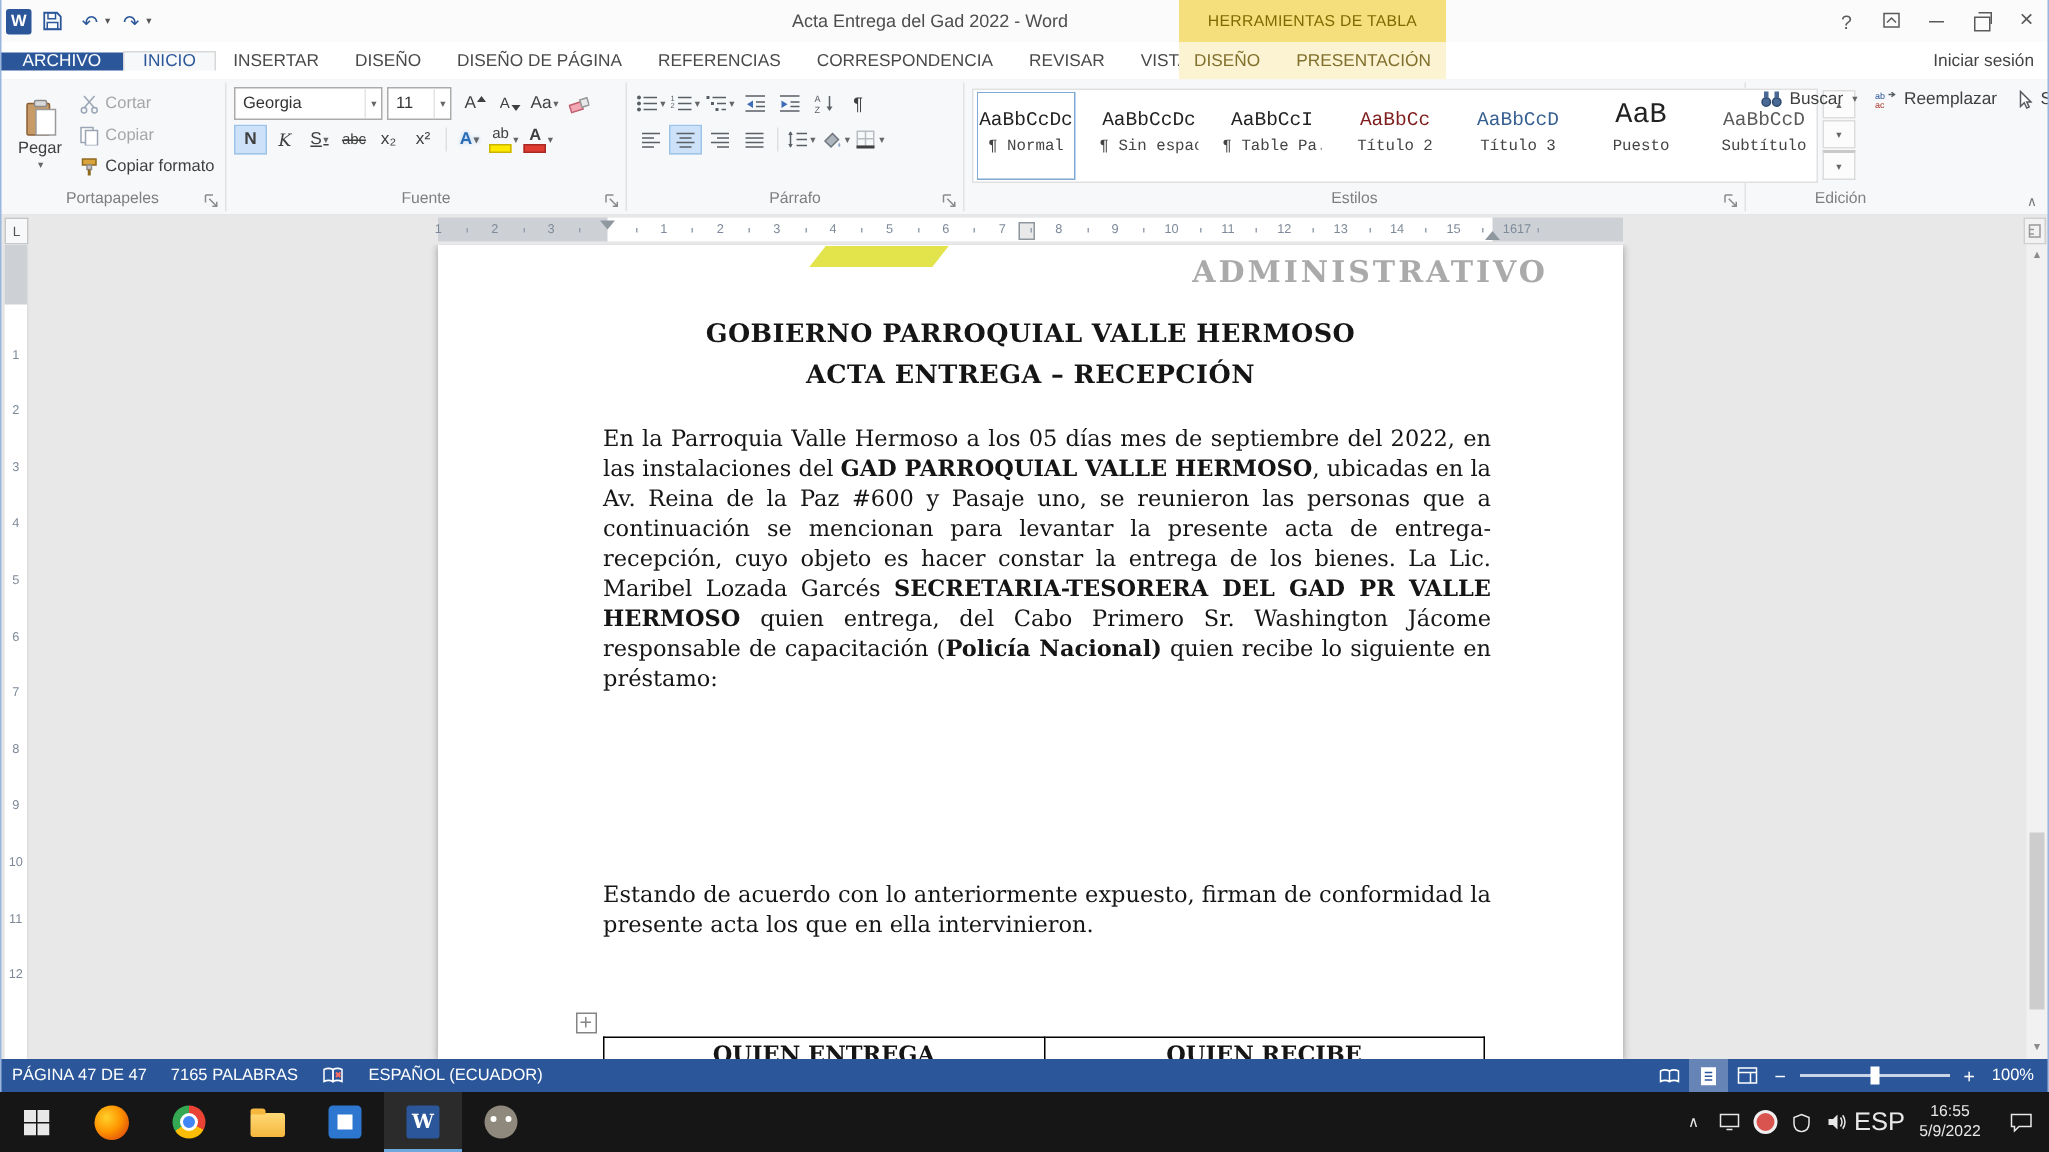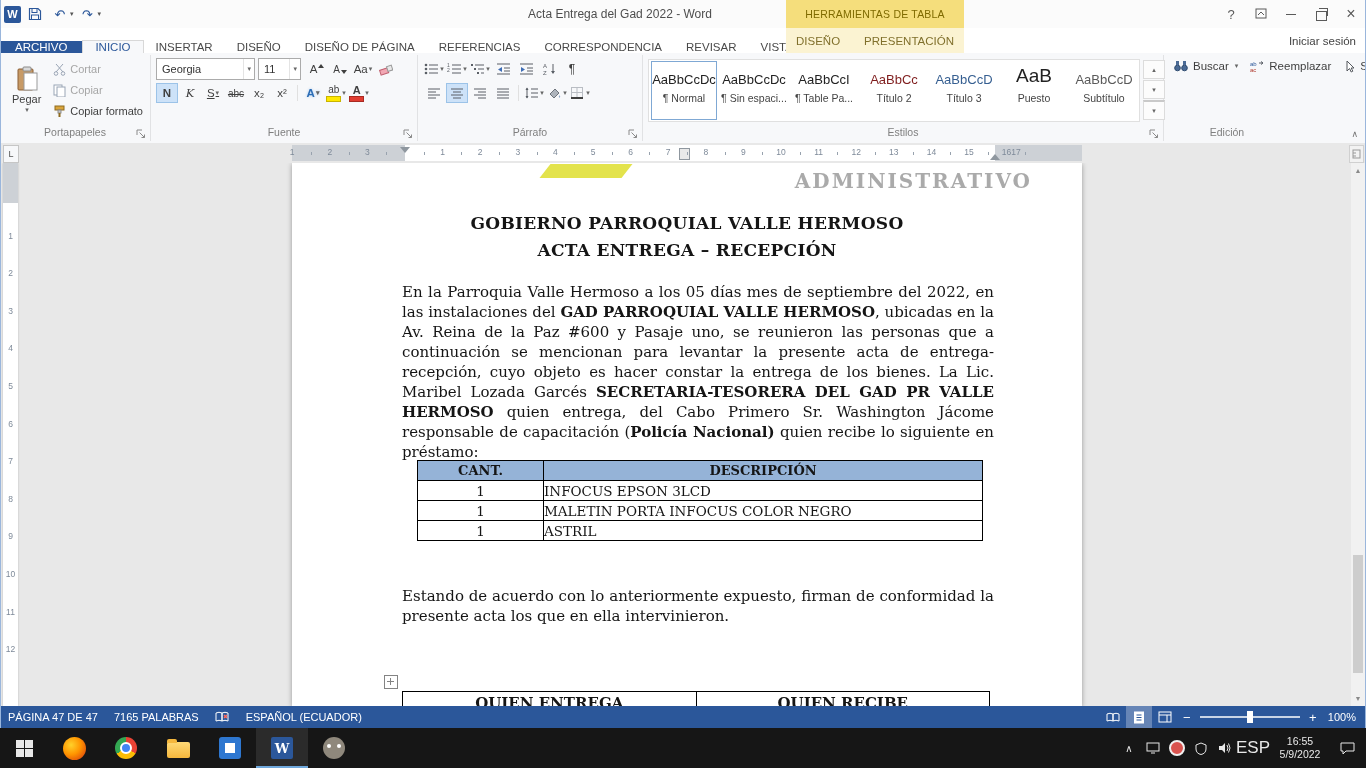--- a/index.html
+++ b/index.html
@@ -13,21 +13,21 @@
   .wlogo{width:17px;height:17px;background:#2B579A;color:#FFF;font-weight:bold;font-size:11px;display:flex;align-items:center;justify-content:center;border-radius:2px;}
   .qdd{font-size:7px;color:#555;margin-left:-4px;}
   .win-title{position:absolute;left:0;right:126px;top:0;height:28px;display:flex;align-items:center;justify-content:center;font-size:12px;color:#4E4E4E;pointer-events:none;}
   .ctx-header{position:absolute;left:786px;top:0;width:178px;height:28px;background:#F5DE7C;color:#7F6A00;display:flex;align-items:center;justify-content:center;font-size:10.5px;letter-spacing:.2px;}
   .win-controls{position:absolute;right:0;top:0;height:28px;display:flex;}
   .wbtn{width:30px;height:28px;display:flex;align-items:center;justify-content:center;color:#5A5A5A;font-size:13px;}
   .min-glyph{width:10px;height:1px;background:#5A5A5A;display:block;}
   .restore-glyph{position:relative;width:9px;height:8px;border:1px solid #5A5A5A;margin-top:3px;background:#FBFBFB;}
   .restore-glyph::before{content:"";position:absolute;left:2px;top:-4px;width:8px;height:7px;border:1px solid #5A5A5A;border-bottom:none;border-left:none;}
   
-  .tabrow{position:absolute;top:28px;left:0;width:100%;height:25px;background:#FFFFFF;display:flex;align-items:flex-end;}
+  .tabrow{position:absolute;top:28px;left:0;width:100%;height:25px;background:#FFFFFF;display:flex;align-items:center;}
   .tab{padding:0 12px;display:flex;align-items:center;font-size:11.5px;color:#494949;white-space:nowrap;}
   .tab.file{background:#2B579A;color:#FFF;padding:0 15px;}
   .tab.active{color:#2B579A;background:#F7F8FA;border:1px solid #D8D8D8;border-bottom:none;}
   .ctx-zone{position:absolute;left:786px;top:0;width:178px;height:25px;background:#FBF3D2;display:flex;justify-content:center;}
   .ctx-zone .tab{color:#80702C;}
   .signin{position:absolute;right:10px;top:0;height:25px;display:flex;align-items:center;font-size:11.5px;color:#444;}
   
   .ribbon{position:absolute;top:53px;left:0;width:100%;height:90px;background:#F7F8FA;border-bottom:1px solid #D0D0D0;display:flex;}
   .rgroup{display:flex;flex-direction:column;position:relative;flex:0 0 auto;}
   .rg-content{flex:1;padding:3px 4px 0 5px;display:flex;}
@@ -52,21 +52,21 @@
   .under-g{text-decoration:underline;}
   .strike-g{text-decoration:line-through;font-size:10px;}
   .tri-up{width:0;height:0;border-left:3px solid transparent;border-right:3px solid transparent;border-bottom:4px solid #3F3F3F;margin-left:1px;margin-top:-6px;}
   .tri-dn{width:0;height:0;border-left:3px solid transparent;border-right:3px solid transparent;border-top:4px solid #3F3F3F;margin-left:1px;margin-bottom:-6px;}
   .efx{color:#2B6CB5;font-weight:bold;text-shadow:0 0 3px #A8CBEF;}
   .swatch{display:flex;flex-direction:column;align-items:center;line-height:10px;}
   .swatch .bar{width:13px;height:4px;margin-top:1px;}
   .bar.yellow{background:#FFE800;border:1px solid #C9B400;}
   .bar.red{background:#E03C31;border:1px solid #A82A22;}
   
-  .sgallery{display:flex;align-items:center;gap:4px;background:#FFF;border:1px solid #E0E0E0;padding:1px 2px;}
+  .sgallery{display:flex;align-items:center;gap:16px;background:#FFF;border:1px solid #E0E0E0;padding:1px 2px;font-family:Liberation Mono, monospace;}
   .sg-item{width:66px;height:54px;text-align:center;padding-top:5px;}
   .sg-item.sel{box-shadow:inset 0 0 0 1px #7FA8D4;}
   .prev{font-size:13px;color:#222;height:21px;display:flex;align-items:flex-end;justify-content:center;white-space:nowrap;overflow:hidden;}
   .sg-item.big .prev{font-size:19px;}
   .sg-item:nth-child(4) .prev{color:#7f1d1d;}
   .sg-item:nth-child(5) .prev{color:#365F91;}
   .sg-item:nth-child(7) .prev{color:#5A5A5A;}
   .slabel{font-size:10.5px;color:#444;margin-top:5px;white-space:nowrap;overflow:hidden;}
   .sg-arrows{display:flex;flex-direction:column;margin-left:3px;gap:1px;}
   .sg-arrow{width:20px;height:17px;border:1px solid #DCDCDC;background:#FCFCFC;display:flex;align-items:center;justify-content:center;font-size:7px;color:#666;}
@@ -631,40 +631,20 @@
 
     <div class="page">
       <div class="hd-shape"></div>
       <div class="admin">ADMINISTRATIVO</div>
 
       <div class="doc-title t1">GOBIERNO PARROQUIAL VALLE HERMOSO</div>
       <div class="doc-title t2">ACTA ENTREGA – RECEPCIÓN</div>
 
       <div class="bodytext p1"><span>En la Parroquia Valle Hermoso a los 05 días mes de septiembre del 2022, en las instalaciones del </span><span class="b">GAD PARROQUIAL VALLE HERMOSO</span><span>, ubicadas en la Av. Reina de la Paz #600 y Pasaje uno, se reunieron las personas que a continuación se mencionan para levantar la presente acta de entrega-recepción, cuyo objeto es hacer constar la entrega de los bienes. La Lic. Maribel Lozada Garcés </span><span class="b">SECRETARIA-TESORERA DEL GAD PR VALLE HERMOSO</span><span> quien entrega, del Cabo Primero Sr. Washington Jácome responsable de capacitación (</span><span class="b">Policía Nacional)</span><span> quien recibe lo siguiente en préstamo:</span></div>
 
-      <table class="doc-table">
-        <tbody>
-            <tr>
-          <th class="cant">CANT.</th>
-          <th>DESCRIPCIÓN</th>
-        </tr>
-        <tr>
-          <td class="cant">1</td>
-          <td class="desc">INFOCUS EPSON 3LCD</td>
-        </tr>
-        <tr>
-          <td class="cant">1</td>
-          <td class="desc">MALETIN PORTA INFOCUS COLOR NEGRO</td>
-        </tr>
-        <tr>
-          <td class="cant">1</td>
-          <td class="desc">ASTRIL</td>
-        </tr>
-      </tbody>
-        </table>
 
       <div class="bodytext p2">Estando de acuerdo con lo anteriormente expuesto, firman de conformidad la presente acta los que en ella intervinieron.</div>
 
       <div class="handle"></div>
 
       <table class="sig-table">
         <tbody>
             <tr>
           <td>QUIEN ENTREGA</td>
           <td>QUIEN RECIBE</td>

